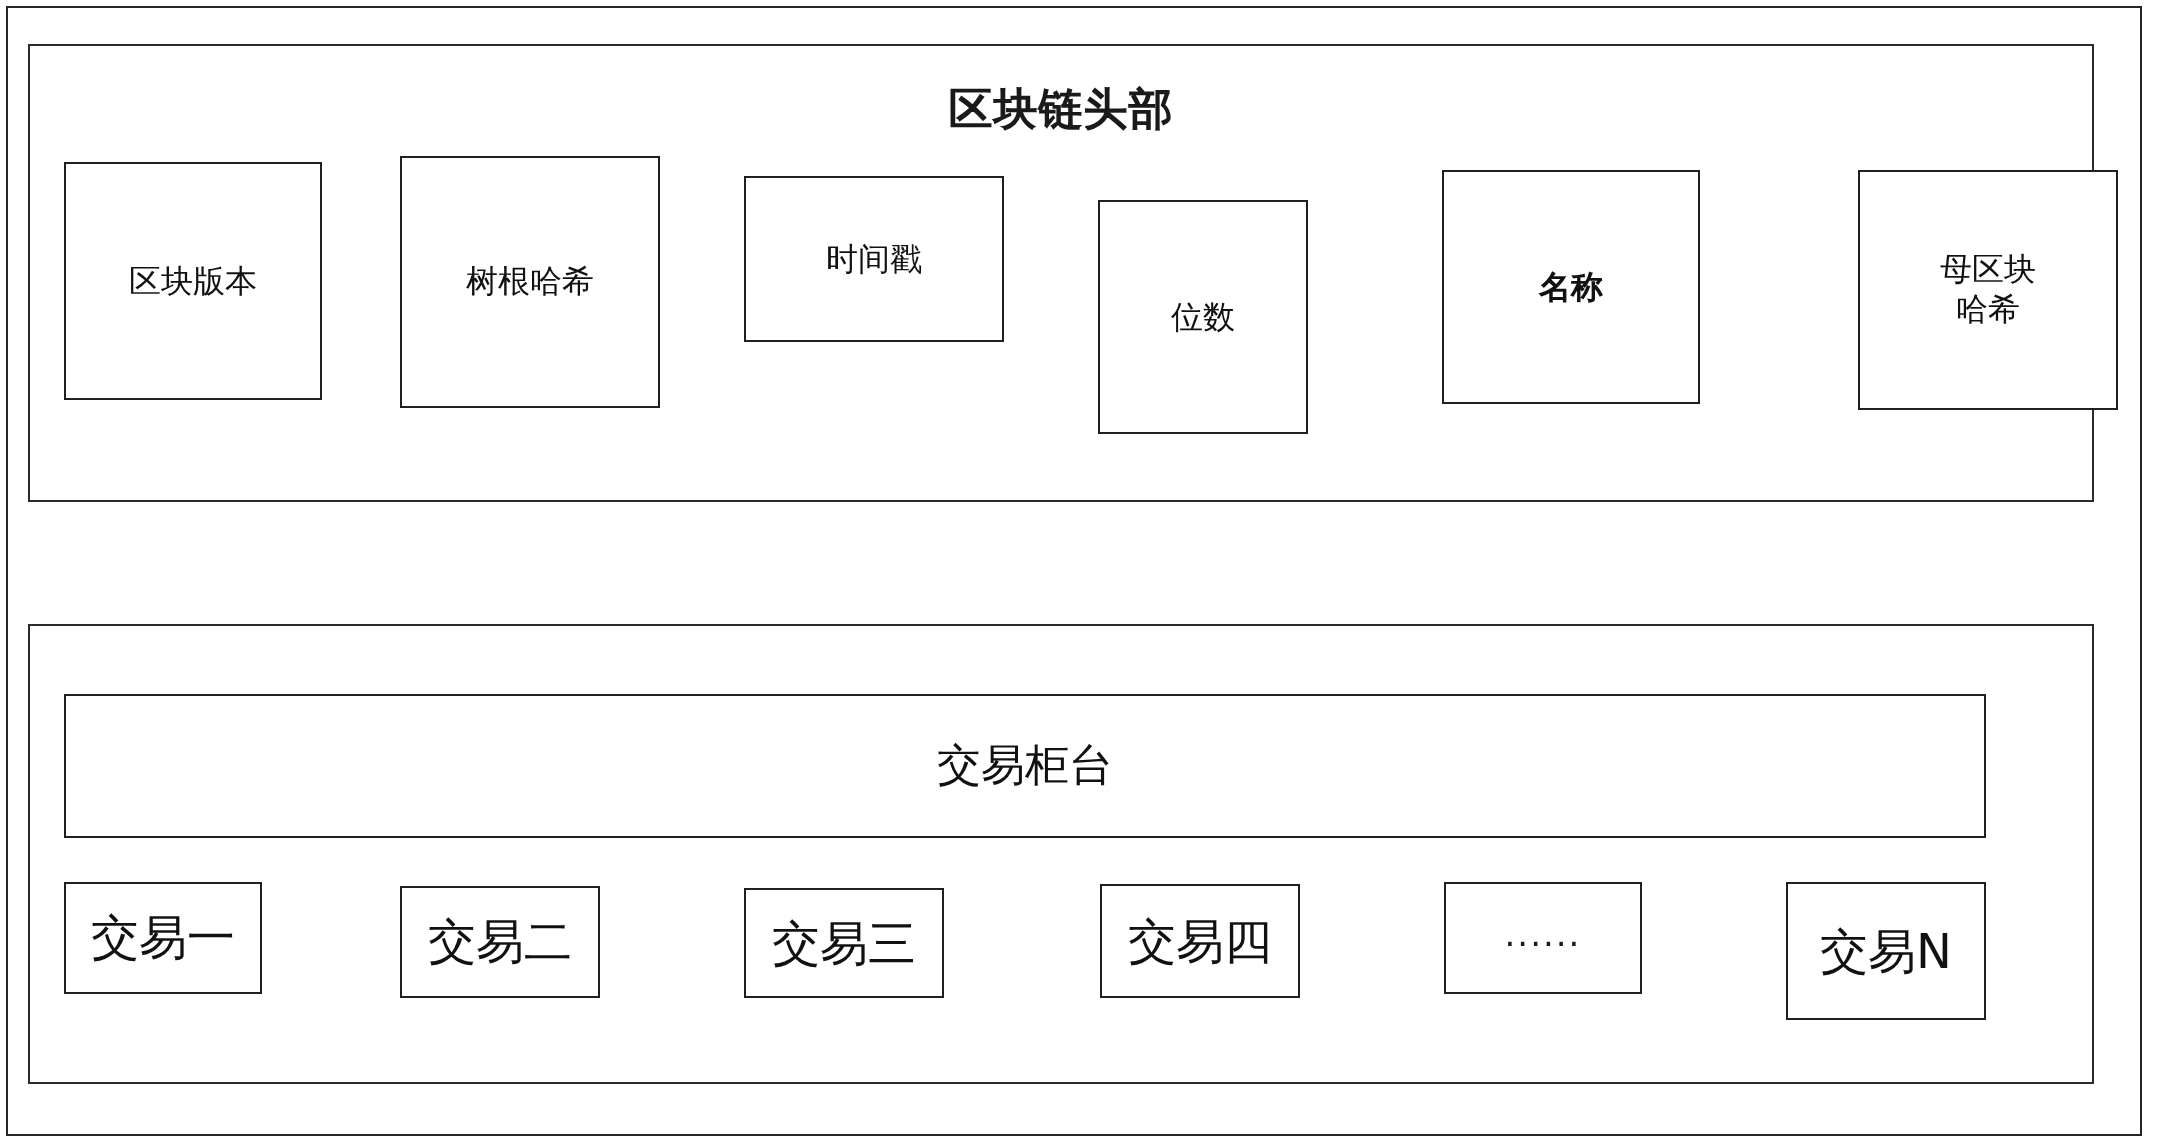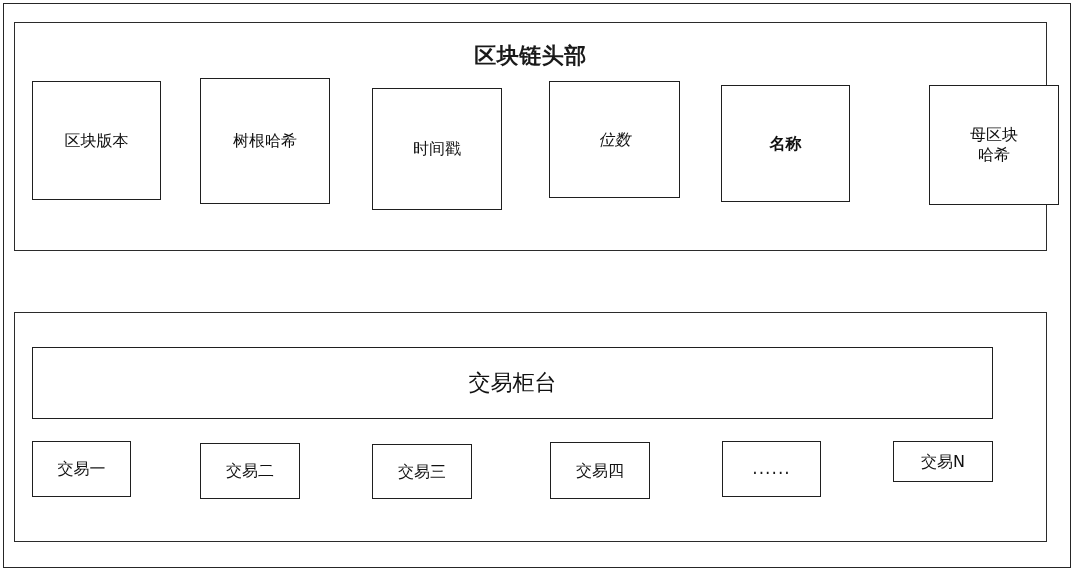--- a/index.html
+++ b/index.html
@@ -84,21 +84,21 @@
     align-items: center;
     justify-content: center;
     left: 32px;
     top: 347px;
     width: 961px;
     height: 72px;
     font-size: 22px;
     color: #111111;
   }
   .tx-box {
-    font-size: 16px;
+    font-size: 24px;
   }
   .tx-box.ellipsis {
     font-size: 17px;
     letter-spacing: 1px;
     color: #1a1a1a;
   }
 </style>
 </head>
 <body>
 
@@ -109,24 +109,24 @@
   <div class="panel panel-header">
     <div class="panel-title">区块链头部</div>
   </div>
   <div id="header-fields">
       <div class="box header-box" style="left: 32px; top: 81px; width: 129px; height: 119px;">
         <span>区块版本</span>
       </div>
       <div class="box header-box" style="left: 200px; top: 78px; width: 130px; height: 126px;">
         <span>树根哈希</span>
       </div>
-      <div class="box header-box" style="left: 372px; top: 88px; width: 130px; height: 122px;">
+      <div class="box header-box" style="left: 372px; top: 88px; width: 130px; height: 83px;">
         <span>时间戳</span>
       </div>
-      <div class="box header-box" style="left: 549px; top: 81px; width: 131px; height: 117px; font-style: italic;">
+      <div class="box header-box" style="left: 549px; top: 100px; width: 105px; height: 117px;">
         <span>位数</span>
       </div>
       <div class="box header-box" style="left: 721px; top: 85px; width: 129px; height: 117px; font-weight: bold;">
         <span>名称</span>
       </div>
       <div class="box header-box" style="left: 893px; top: 85px; width: 130px; height: 120px; margin-left: 36px;">
         <span>母区块<br>哈希</span>
       </div>
     </div>
 
@@ -141,18 +141,18 @@
       </div>
       <div class="box tx-box" style="left: 372px; top: 444px; width: 100px; height: 55px;">
         <span>交易三</span>
       </div>
       <div class="box tx-box" style="left: 550px; top: 442px; width: 100px; height: 57px;">
         <span>交易四</span>
       </div>
       <div class="box tx-box ellipsis" style="left: 722px; top: 441px; width: 99px; height: 56px;">
         <span>......</span>
       </div>
-      <div class="box tx-box" style="left: 893px; top: 441px; width: 100px; height: 41px;">
+      <div class="box tx-box" style="left: 893px; top: 441px; width: 100px; height: 69px;">
         <span>交易N</span>
       </div>
     </div>
 
 </div>
 
 </body></html>

